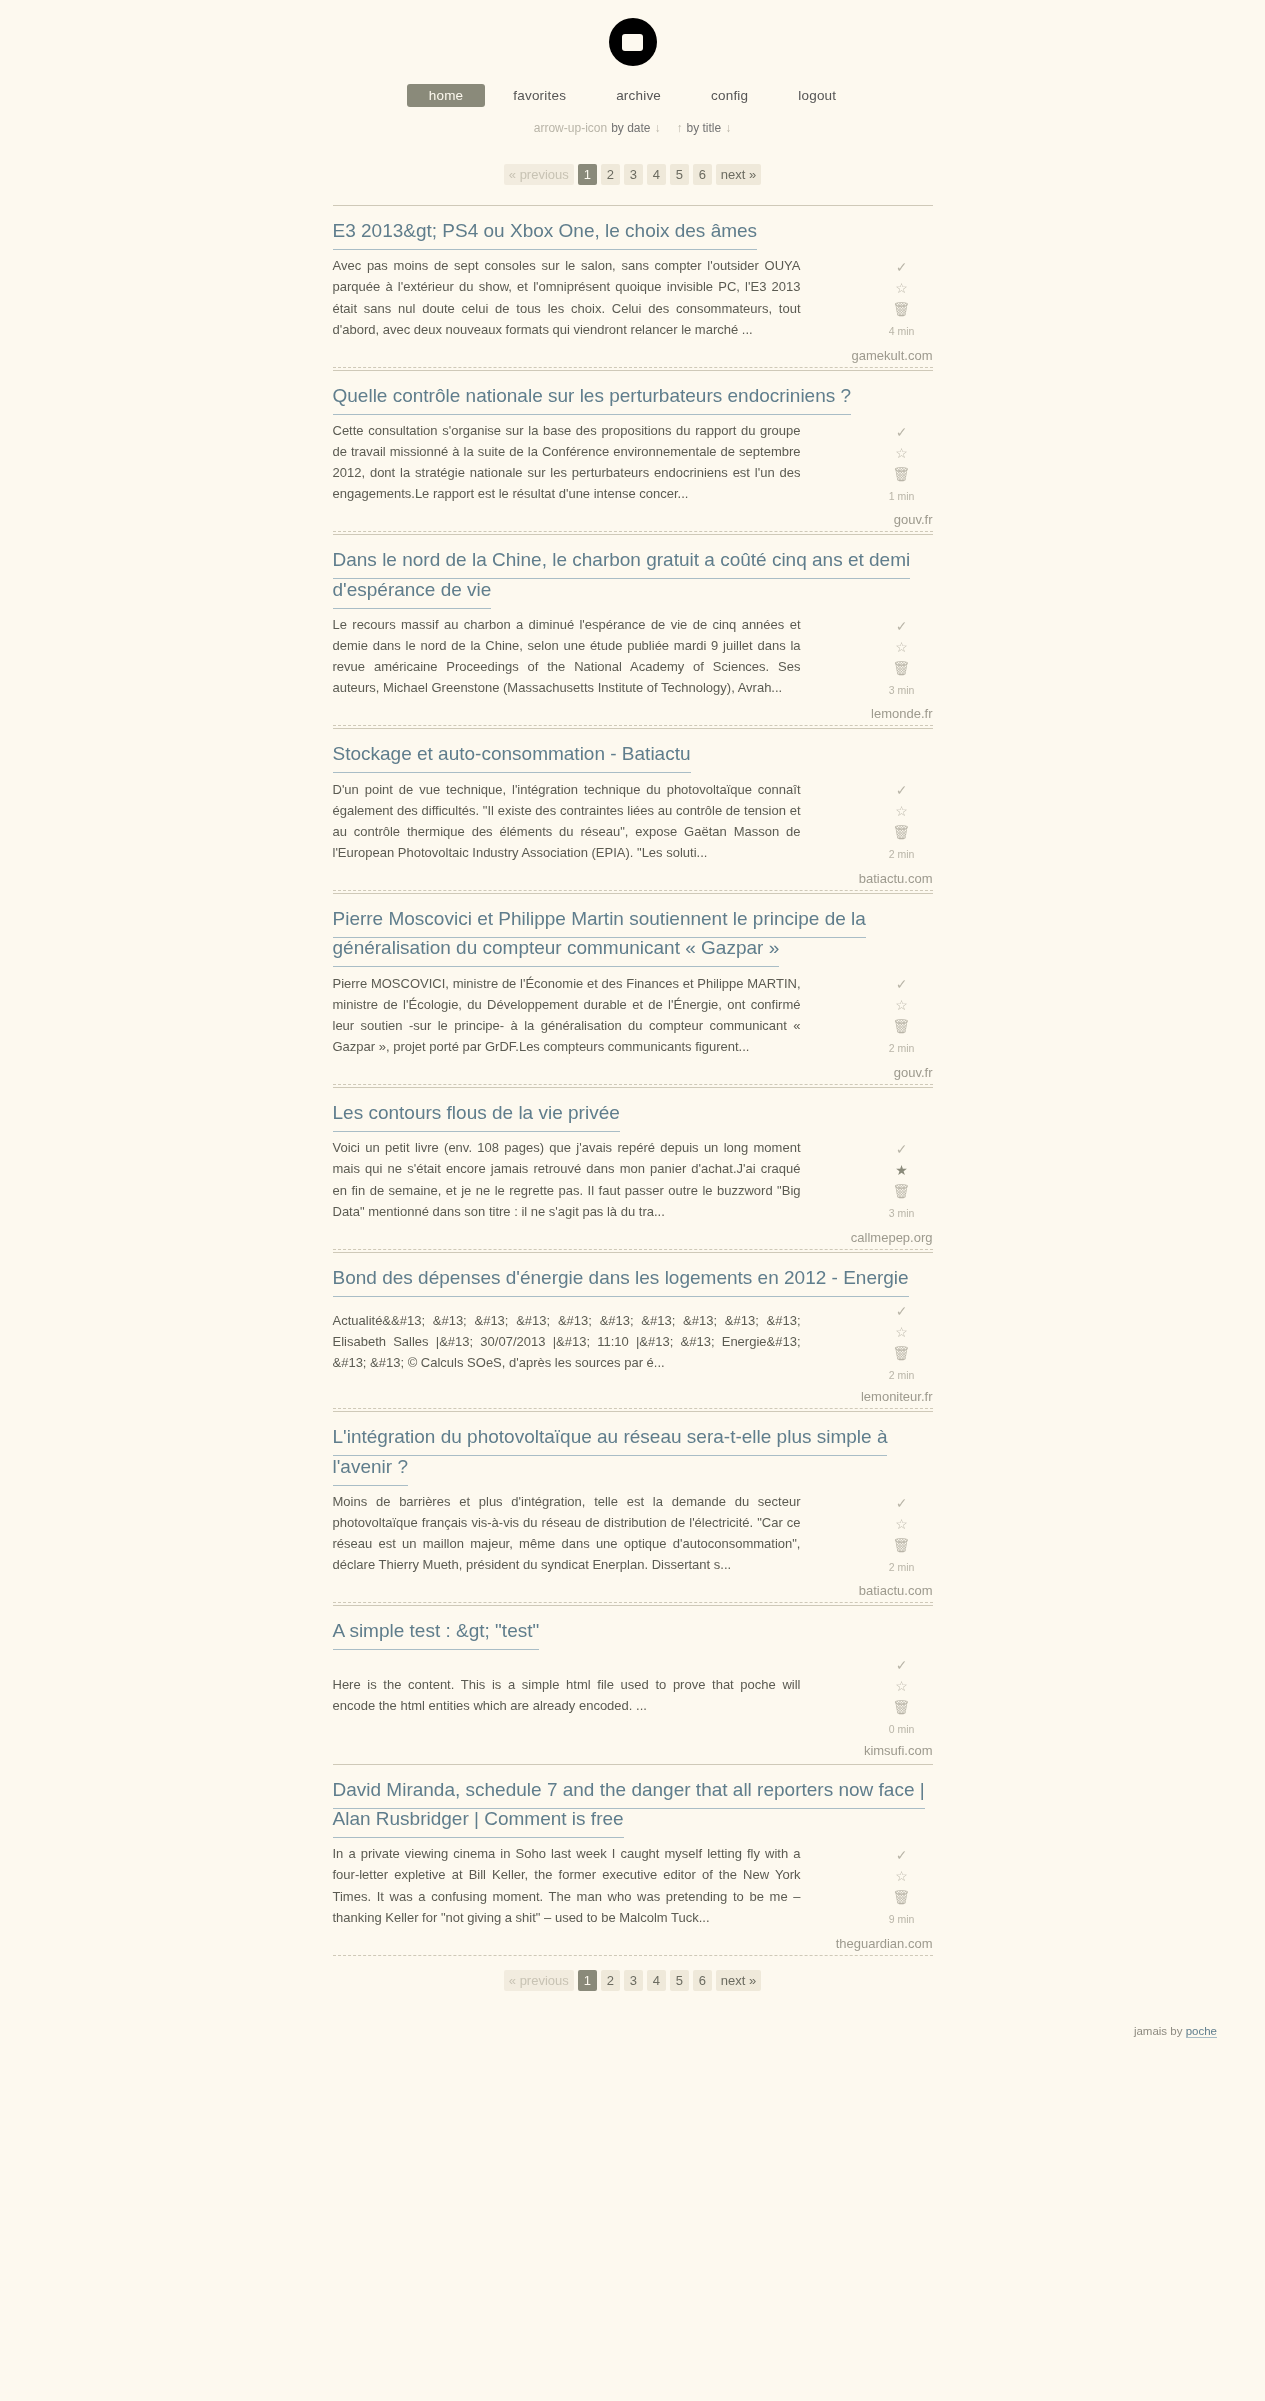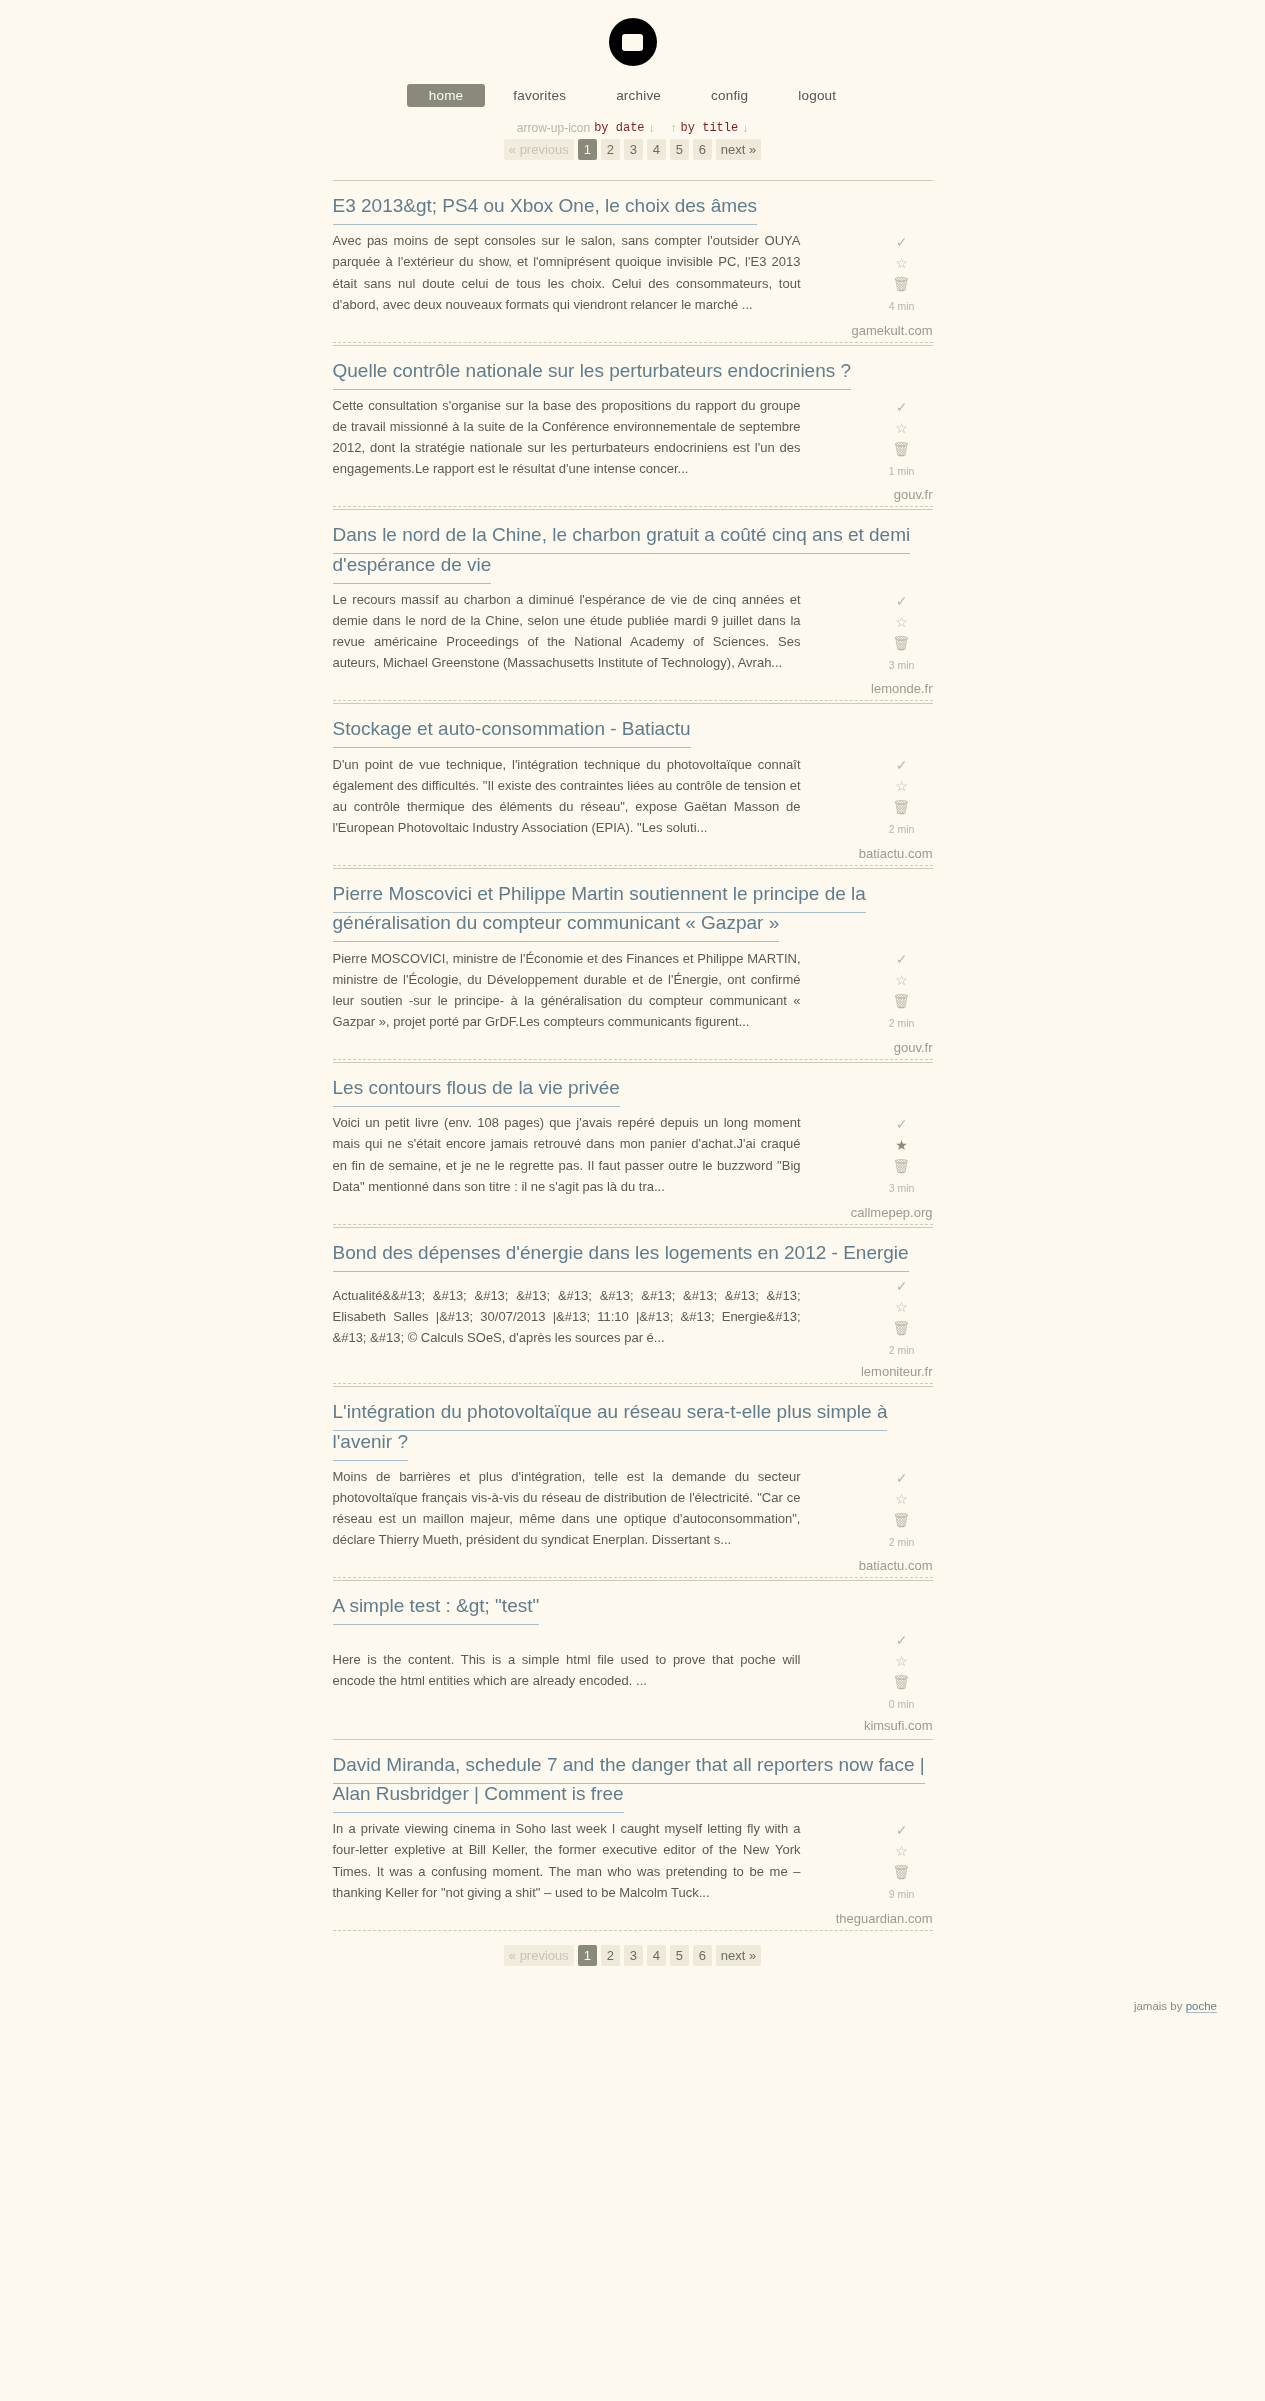--- a/index.html
+++ b/index.html
@@ -59,24 +59,24 @@
     color: #fdf9ef;
   }
   
   .sorters {
     display: flex;
     justify-content: center;
     align-items: flex-end;
     gap: 4px;
     font-size: 12px;
     color: #b9b5a8;
-    margin-bottom: 4px;
+    margin-bottom: 29px;
   }
   .sorters .arw { font-size: 12px; color: #b9b5a8; cursor: pointer; }
-  .sorters .lbl { color: #7f1d1d; font-family: Liberation Mono, monospace; }
+  .sorters .lbl { color: #737373; }
   .sorters .grp { display: inline-flex; align-items: center; gap: 4px; margin: 0 6px; }
   
   .pager {
     display: flex;
     justify-content: center;
     align-items: center;
     gap: 4px;
     margin-bottom: 20px;
   }
   .pager .pg {

